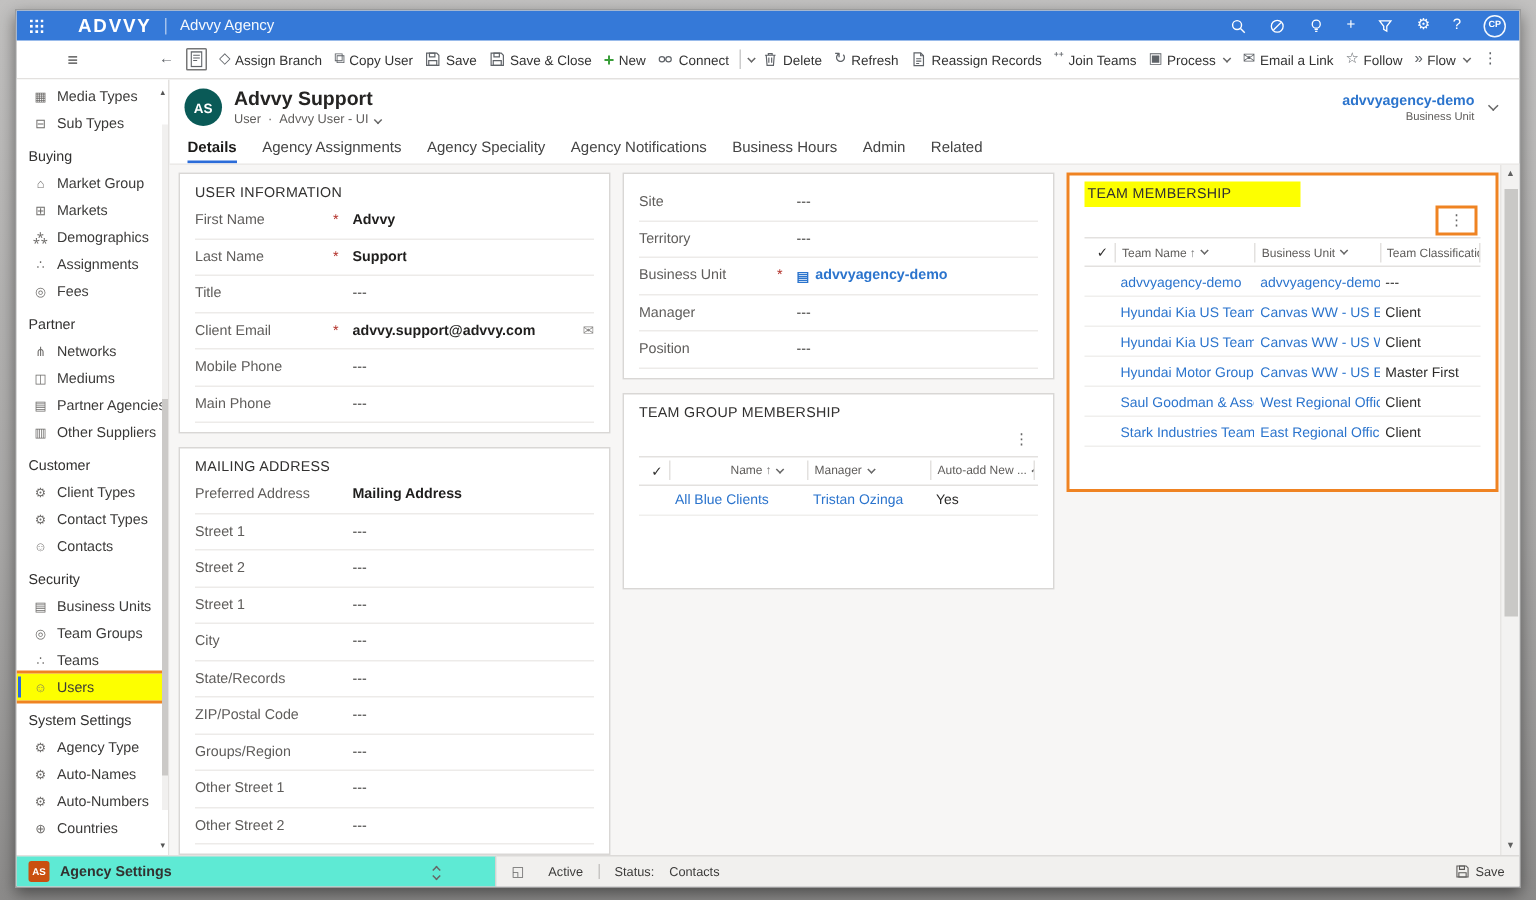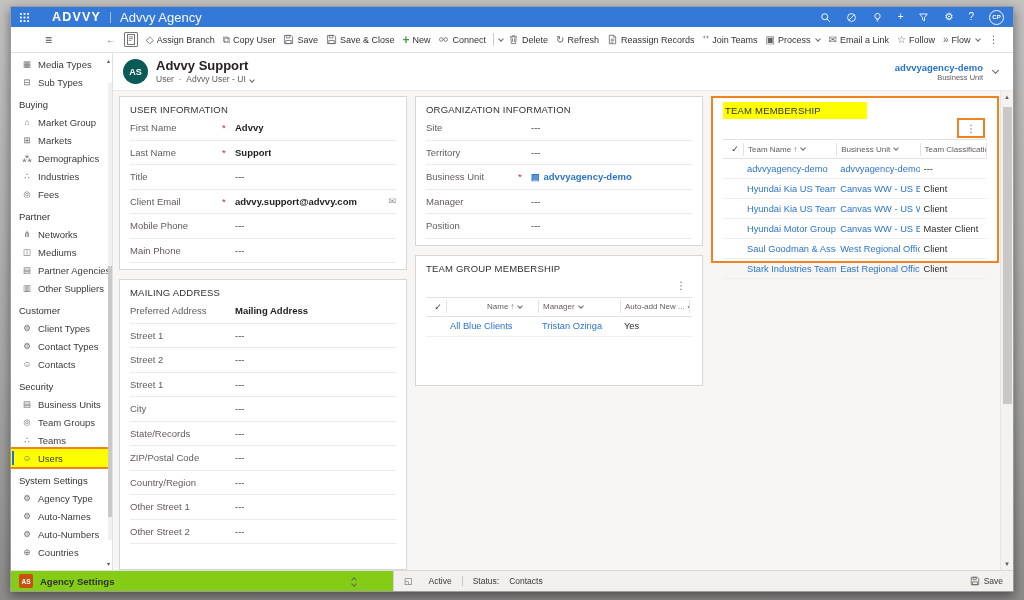--- a/index.html
+++ b/index.html
@@ -13,21 +13,21 @@
        background:linear-gradient(180deg,#c2c1c0 0%,#a8a7a6 60%,#8c8b8a 100%);}
   .window{position:absolute;left:10px;top:6px;width:1004px;height:586px;background:#fff;
           border:1px solid #9b9b9b;box-shadow:0 4px 10px rgba(0,0,0,.45);
           display:flex;flex-direction:column;overflow:hidden}
   
   .topbar{height:20px;background:var(--blue);color:#fff;display:flex;align-items:center;flex-shrink:0}
   .tb-left{display:flex;align-items:center;padding-left:9px;gap:9px}
   .waffle{display:flex;align-items:center;color:#fff}
   .logo{font-weight:bold;font-size:12.5px;letter-spacing:1.2px;margin-left:14px}
   .tb-div{width:1px;height:11px;background:rgba(255,255,255,.55)}
-  .appname{font-size:13px;opacity:.95}
+  .appname{font-size:10px;opacity:.95}
   .tb-right{margin-left:auto;display:flex;align-items:center;gap:15px;padding-right:9px}
   .tb-ic{display:flex;align-items:center;justify-content:center;color:#fff;font-size:10px;line-height:1;cursor:default}
   .tb-avatar{width:15px;height:15px;border-radius:50%;border:1px solid rgba(255,255,255,.95);
              display:flex;align-items:center;justify-content:center;font-size:6px;font-weight:bold}
   
   .cmdbar{height:26px;border-bottom:1px solid var(--border);display:flex;align-items:center;
           flex-shrink:0;font-size:9px;color:#333;overflow:hidden;white-space:nowrap}
   .hamburger{margin-left:34px;font-size:12px;color:#444;cursor:pointer}
   .cmd-spacer{width:50px;flex-shrink:0}
   .cmd-btn{display:flex;align-items:center;gap:3px;padding:0 4px;height:22px;border-radius:2px;cursor:pointer;flex-shrink:0}
@@ -75,21 +75,21 @@
   .frow .flabel{width:92px;color:var(--label);flex-shrink:0}
   .frow .freq{width:13px;color:var(--red);flex-shrink:0}
   .frow .fval{font-weight:bold;color:#1f1e1d;display:flex;align-items:center;gap:4px;overflow:hidden;white-space:nowrap}
   .frow .fval.empty{font-weight:normal;color:#3c3b39}
   .frow .fval.link{color:var(--link);cursor:pointer}
   .frow .ftrail{margin-left:auto;color:#8a8886;font-size:9px}
   .val-ico{font-size:9px;color:var(--link)}
   
   .grid-card{display:flex;flex-direction:column}
   .card-tgm{height:131px}
-  .card-tm{height:167px;border:2px solid var(--orange)}
+  .card-tm{height:213px;border:2px solid var(--orange)}
   .grid-menu{display:flex;justify-content:flex-end;align-items:center;height:22px;flex-shrink:0}
   .dots{color:#666;font-size:10px;padding:0 6px;cursor:pointer}
   .ann-box{border:2px solid var(--orange);display:flex;align-items:center;justify-content:center;
            width:28px;height:20px;margin-right:2px}
   .hl{background:var(--yellow);padding:3px 46px 3px 2px}
   .ghead{display:flex;align-items:center;height:20px;border-top:1px solid var(--border);
          border-bottom:1px solid var(--border);font-size:8px;color:var(--label);flex-shrink:0}
   .ghead .gc{display:flex;align-items:center;height:13px;border-left:1px solid var(--border);
              padding-left:4px;overflow:hidden;white-space:nowrap;gap:2px}
   .ghead .gc:last-child{border-right:1px solid var(--border)}
@@ -99,21 +99,21 @@
   .grow .gc{padding-left:4px;overflow:hidden;white-space:nowrap}
   .grow .gcheck{width:20px;flex-shrink:0}
   .grow .glink{color:var(--link);cursor:pointer}
   
   .vscroll{position:absolute;right:0;top:0;bottom:0;width:13px;background:#f3f2f1;border-left:1px solid #e7e5e3}
   .vscroll .arr{position:absolute;left:0;right:0;text-align:center;font-size:6px;color:#606060;cursor:pointer}
   .vscroll .arr.top{top:3px}.vscroll .arr.bot{bottom:3px}
   .vscroll .thumb{position:absolute;left:2px;width:9px;top:16px;height:62%;background:#c9c8c6;cursor:grab}
   
   .bottomrow{height:21px;display:flex;flex-shrink:0}
-  .area-switcher{width:383px;background:#84cc16;border-top:1px solid var(--border);display:flex;
+  .area-switcher{width:320px;background:#5eead4;border-top:1px solid var(--border);display:flex;
                  align-items:center;gap:7px;padding:0 8px;flex-shrink:0;border-right:1px solid #d5d3d1}
   .as-avatar{width:14px;height:14px;background:var(--rust);color:#fff;font-size:6.5px;font-weight:bold;
              border-radius:2px;display:flex;align-items:center;justify-content:center}
   .as-label{font-size:9.5px;font-weight:bold;color:#323130}
   .as-chevs{margin-left:auto;display:flex;flex-direction:column;gap:1px;padding-right:28px;cursor:pointer}
   .statusbar{flex:1;background:#f1f0ee;border-top:1px solid #dcdad8;display:flex;align-items:center;
              padding:0 10px;font-size:8.5px;color:#3b3a39}
   .sb-ico{color:#666;font-size:9px;margin-right:16px}
   .st-div{width:1px;height:10px;background:#c8c6c4;margin:0 10px}
   .st-lab{margin-right:10px}
@@ -322,21 +322,21 @@
           <div class="sb-item">
             <span class="ico">⊞</span>
             <span>Markets</span>
           </div>
           <div class="sb-item">
             <span class="ico">⁂</span>
             <span>Demographics</span>
           </div>
           <div class="sb-item">
             <span class="ico">∴</span>
-            <span>Industries</span>
+            <span>Assignments</span>
           </div>
           <div class="sb-item">
             <span class="ico">◎</span>
             <span>Fees</span>
           </div>
           <div class="sb-header">Partner</div>
           <div class="sb-item">
             <span class="ico">⋔</span>
             <span>Networks</span>
           </div>
@@ -420,20 +420,29 @@
         </div>
         <div class="rec-right">
           <div class="rec-lookup">
             <div class="lv">advvyagency-demo</div>
             <div class="ll">Business Unit</div>
           </div>
           <span class="chv" style="width:5px;height:5px"></span>
         </div>
       </div>
 
+      <div class="tabs" id="tabs">
+          <span class="tab active">Details</span>
+          <span class="tab">Agency Assignments</span>
+          <span class="tab">Agency Speciality</span>
+          <span class="tab">Agency Notifications</span>
+          <span class="tab">Business Hours</span>
+          <span class="tab">Admin</span>
+          <span class="tab">Related</span>
+        </div>
 
       <div class="content">
         <div class="col" id="col1">
           <section class="card">
             <h3>USER INFORMATION</h3>
             <div class="form-body">
                 <div class="frow">
                   <span class="flabel">First Name</span>
                   <span class="freq">*</span>
                   <span class="fval">
@@ -524,21 +533,21 @@
                   </span>
                 </div>
                 <div class="frow">
                   <span class="flabel">ZIP/Postal Code</span>
                   <span class="freq"></span>
                   <span class="fval empty">
                     <span>---</span>
                   </span>
                 </div>
                 <div class="frow">
-                  <span class="flabel">Country/Region</span>
+                  <span class="flabel">Groups/Region</span>
                   <span class="freq"></span>
                   <span class="fval empty">
                     <span>---</span>
                   </span>
                 </div>
                 <div class="frow">
                   <span class="flabel">Other Street 1</span>
                   <span class="freq"></span>
                   <span class="fval empty">
                     <span>---</span>
@@ -550,21 +559,20 @@
                   <span class="fval empty">
                     <span>---</span>
                   </span>
                 </div>
               </div>
           </section>
         </div>
 
         <div class="col" id="col2">
           <section class="card">
-            <h3>ORGANIZATION INFORMATION</h3>
             <div class="form-body">
                 <div class="frow">
                   <span class="flabel">Site</span>
                   <span class="freq"></span>
                   <span class="fval empty">
                     <span>---</span>
                   </span>
                 </div>
                 <div class="frow">
                   <span class="flabel">Territory</span>
@@ -668,21 +676,21 @@
                 <div class="grow">
                   <span class="gc gcheck"></span>
                   <span class="gc glink" style="width: 94px;">Hyundai Kia US Team - W</span>
                   <span class="gc glink" style="width: 84px;">Canvas WW - US We</span>
                   <span class="gc" style="width: 68px;">Client</span>
                 </div>
                 <div class="grow">
                   <span class="gc gcheck"></span>
                   <span class="gc glink" style="width: 94px;">Hyundai Motor Group Te</span>
                   <span class="gc glink" style="width: 84px;">Canvas WW - US Eas</span>
-                  <span class="gc" style="width: 68px;">Master Client</span>
+                  <span class="gc" style="width: 68px;">Master First</span>
                 </div>
                 <div class="grow">
                   <span class="gc gcheck"></span>
                   <span class="gc glink" style="width: 94px;">Saul Goodman &amp; Associ</span>
                   <span class="gc glink" style="width: 84px;">West Regional Office</span>
                   <span class="gc" style="width: 68px;">Client</span>
                 </div>
                 <div class="grow">
                   <span class="gc gcheck"></span>
                   <span class="gc glink" style="width: 94px;">Stark Industries Team</span>

